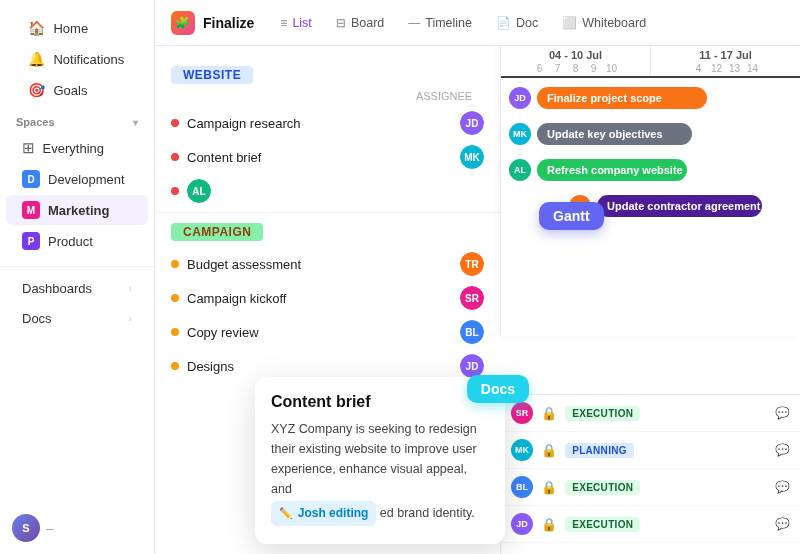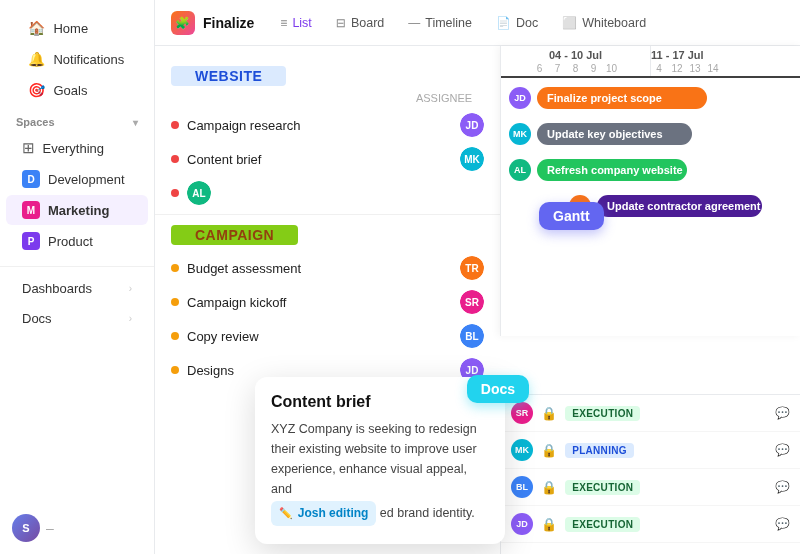--- a/index.html
+++ b/index.html
@@ -138,28 +138,28 @@
 
     
     .group-header {
       display: flex;
       align-items: center;
       gap: 8px;
       padding: 6px 16px;
       margin-top: 4px;
     }
     .group-badge {
-      font-size: 14px;
+      font-size: 12px;
       font-weight: 700;
-      padding: 2px 24px;
+      padding: 2px 12px;
       border-radius: 4px;
       letter-spacing: 0.5px;
     }
     .badge-website { background: #dbeafe; color: #1d4ed8; }
-    .badge-campaign { background: #84cc16; color: #92400e; }
+    .badge-campaign { background: #86efac; color: #92400e; }
 
     .column-headers {
       display: flex;
       align-items: center;
       padding: 0 16px 4px;
       font-size: 11px;
       color: #aaa;
     }
     .col-task { flex: 1; }
     .col-assignee { width: 80px; text-align: center; }
@@ -509,21 +509,21 @@
       <div style="flex:1; display:flex; flex-direction:column; align-items:center; justify-content:center; border-right:1px solid #e8eaed;">
         <div style="font-size:11px; font-weight:600; color:#555;">04 - 10 Jul</div>
         <div style="display:flex; gap:2px; margin-top:2px;">
           <span style="font-size:10px; color:#aaa; width:16px; text-align:center;">6</span>
           <span style="font-size:10px; color:#aaa; width:16px; text-align:center;">7</span>
           <span style="font-size:10px; color:#aaa; width:16px; text-align:center;">8</span>
           <span style="font-size:10px; color:#aaa; width:16px; text-align:center;">9</span>
           <span style="font-size:10px; color:#aaa; width:16px; text-align:center;">10</span>
         </div>
       </div>
-      <div style="flex:1; display:flex; flex-direction:column; align-items:flex-start; justify-content:center;">
+      <div style="flex:1; display:flex; flex-direction:column; align-items:center; justify-content:center;">
         <div style="font-size:11px; font-weight:600; color:#555;">11 - 17 Jul</div>
         <div style="display:flex; gap:2px; margin-top:2px;">
           <span style="font-size:10px; color:#aaa; width:16px; text-align:center;">4</span>
           <span style="font-size:10px; color:#aaa; width:16px; text-align:center;">12</span>
           <span style="font-size:10px; color:#aaa; width:16px; text-align:center;">13</span>
           <span style="font-size:10px; color:#aaa; width:16px; text-align:center;">14</span>
         </div>
       </div>
     </div>
 

